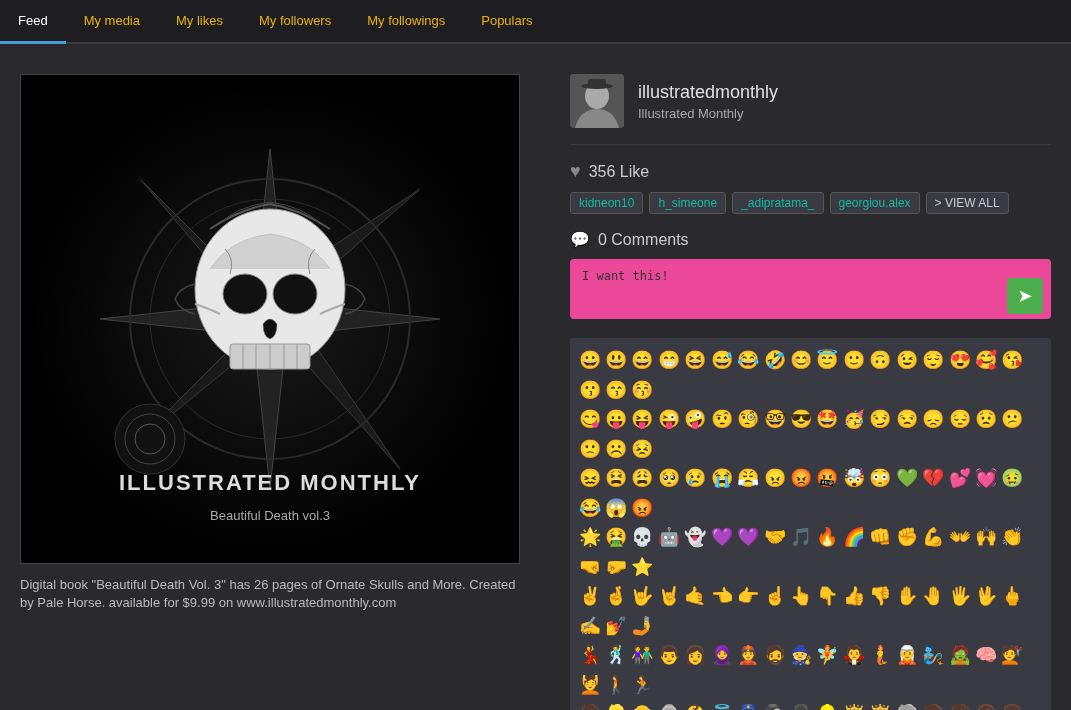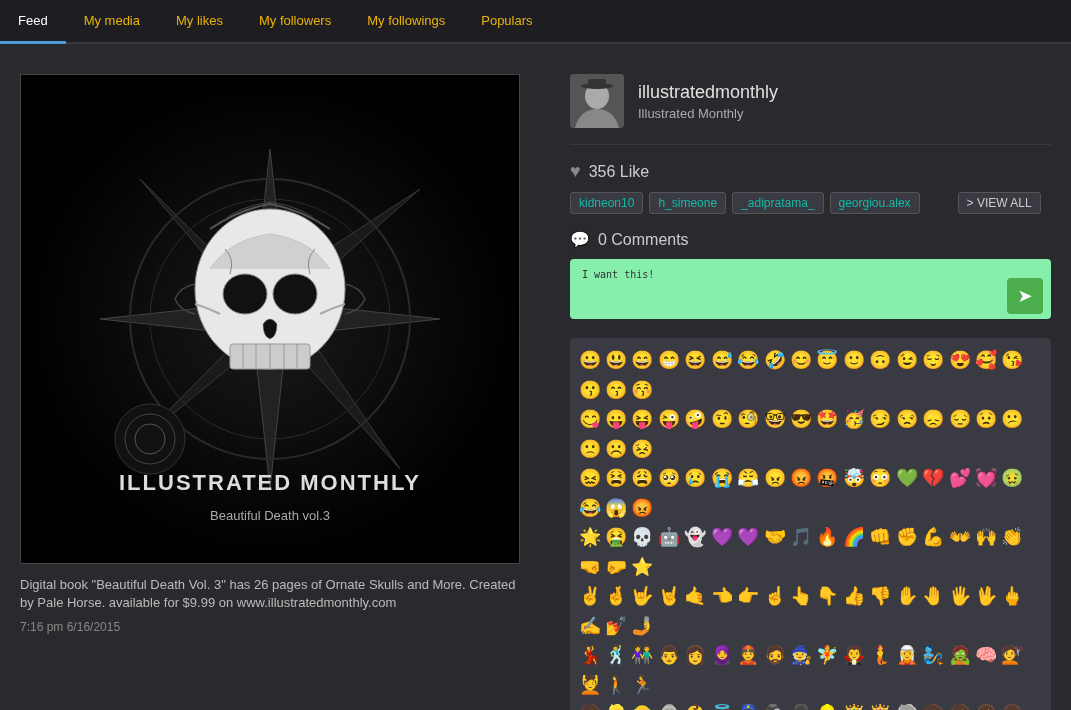--- a/index.html
+++ b/index.html
@@ -145,41 +145,40 @@
       cursor: pointer;
     }
     .view-all-tag {
       background: #3a3a42;
       border: 1px solid #555;
       border-radius: 3px;
       padding: 3px 8px;
       font-size: 12px;
       color: #ccc;
       cursor: pointer;
-      margin-left: 32px;
     }
 
     
     .comments-section { display: flex; flex-direction: column; gap: 10px; }
     .comments-header {
       display: flex;
       align-items: center;
       gap: 8px;
       color: #ccc;
       font-size: 16px;
     }
     .comment-icon { color: #888; font-size: 16px; }
     .comment-input-wrapper { position: relative; }
     .comment-input {
       width: 100%;
-      background: #86efac;
+      background: #ec4899;
       border: none;
       border-radius: 4px;
       padding: 10px 12px;
-      font-size: 10px;
+      font-size: 12px;
       color: #333;
       min-height: 60px;
       resize: none;
       outline: none;
     }
     .send-btn {
       position: absolute;
       bottom: 8px;
       right: 8px;
       width: 36px;
@@ -284,21 +283,20 @@
         </svg>
         <div class="post-caption-overlay">
           <div class="post-title-overlay">ILLUSTRATED MONTHLY</div>
           <div class="post-subtitle-overlay">Beautiful Death vol.3</div>
         </div>
       </div>
     </div>
     <div class="post-caption">
       <span>Digital book "Beautiful Death Vol. 3" has 26 pages of Ornate Skulls and More. Created by Pale Horse. available for $9.99 on www.illustratedmonthly.com</span>
     </div>
-    <div class="post-time">7:16 pm 6/16/2015</div>
   </div>
 
   <div class="right-panel">
 
     <div class="user-info">
       <div class="user-avatar">
         <svg viewBox="0 0 54 54" xmlns="http://www.w3.org/2000/svg">
           <rect width="54" height="54" fill="#555"></rect>
           <ellipse cx="27" cy="22" rx="12" ry="13" fill="#aaa"></ellipse>
           <path d="M5,54 Q10,35 27,35 Q44,35 49,54 Z" fill="#888"></path>

